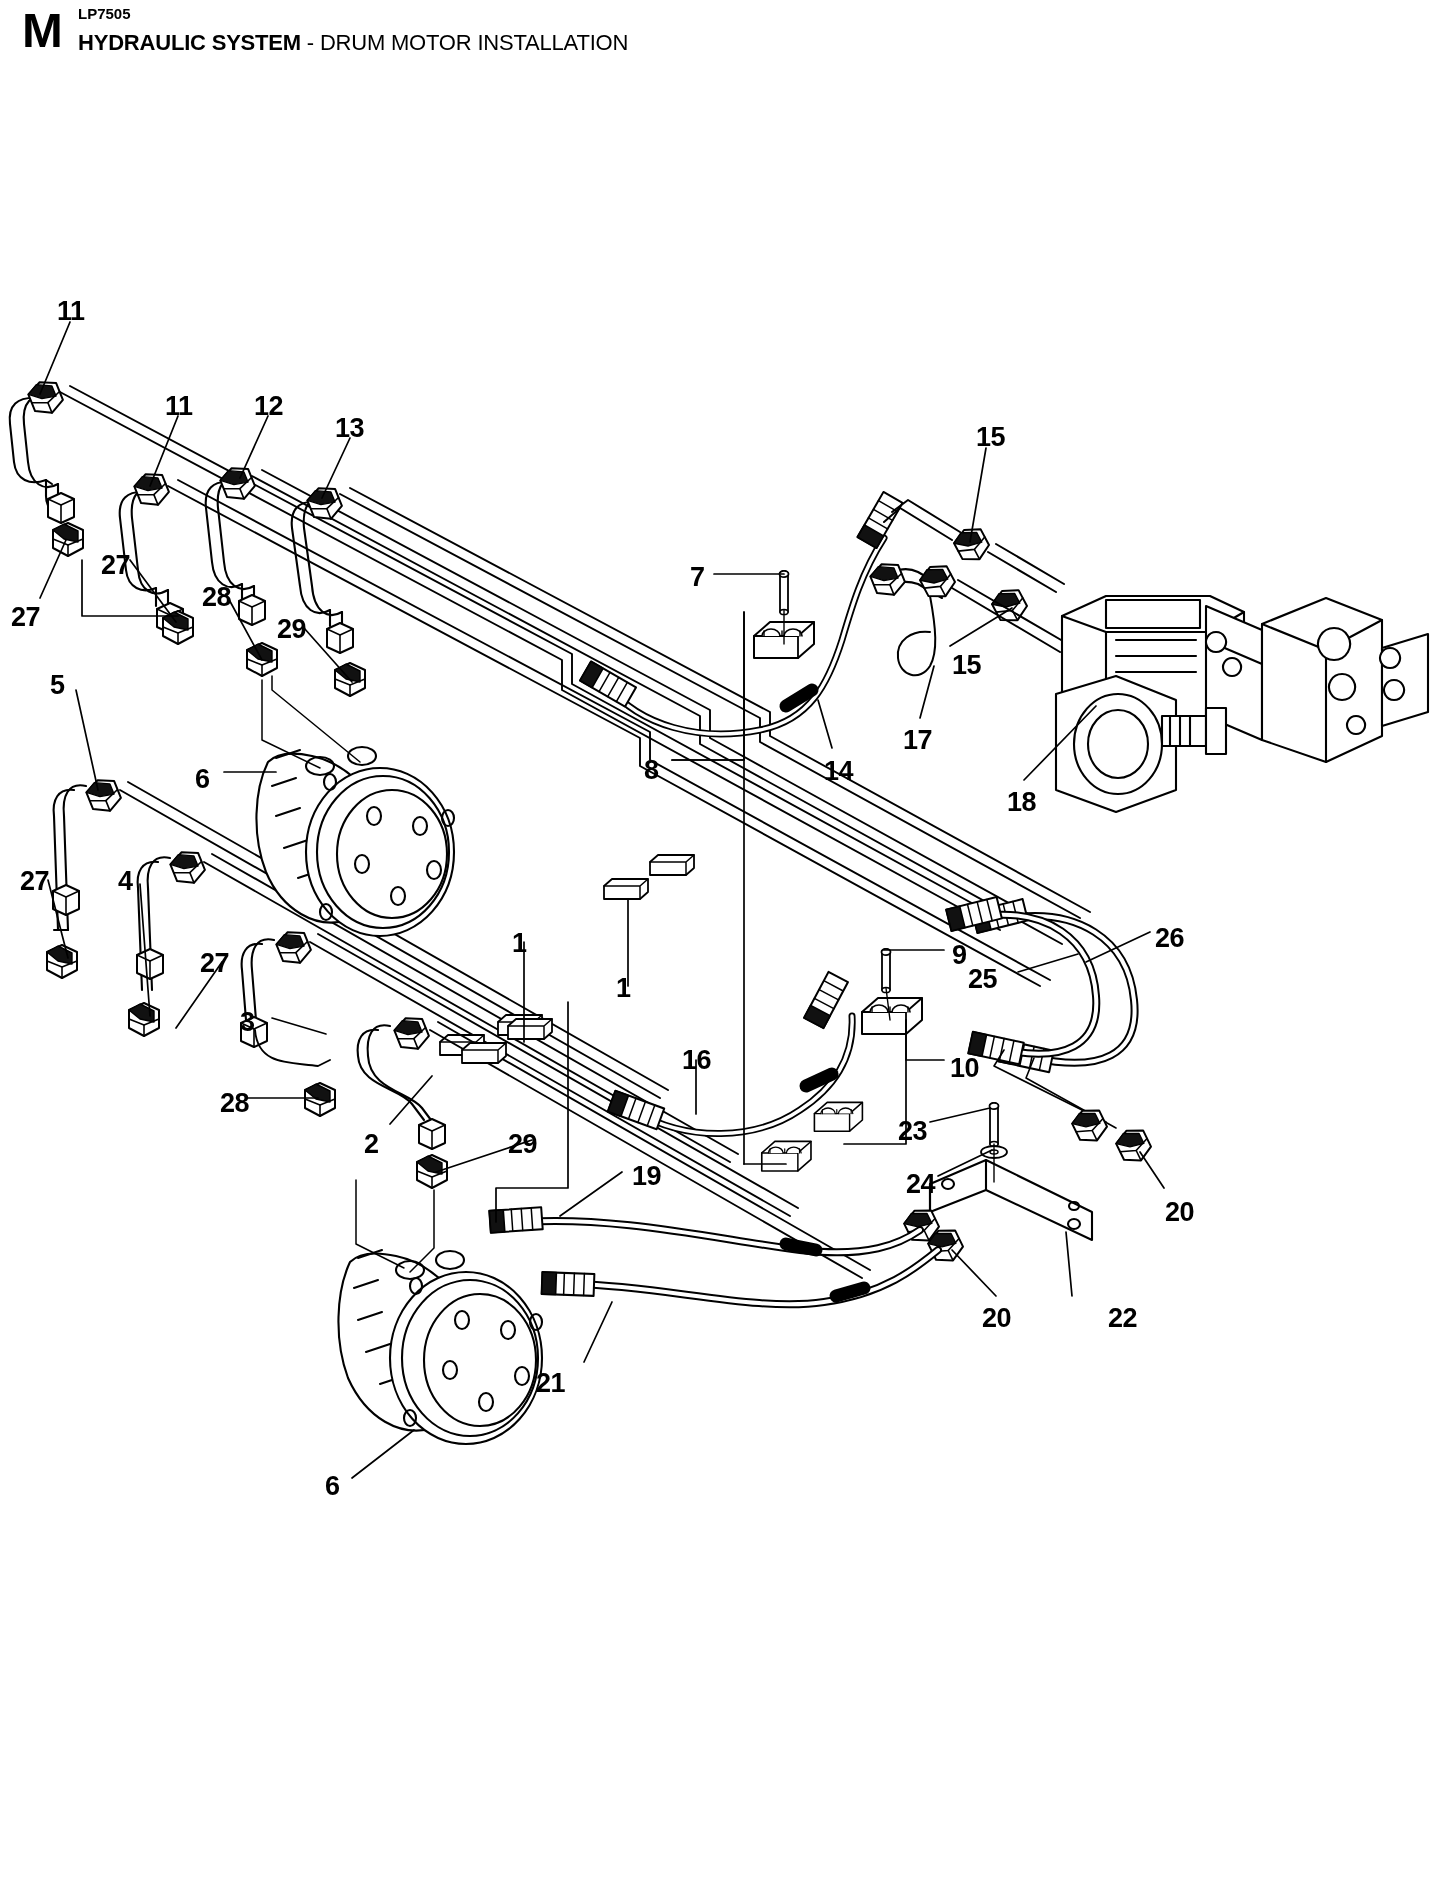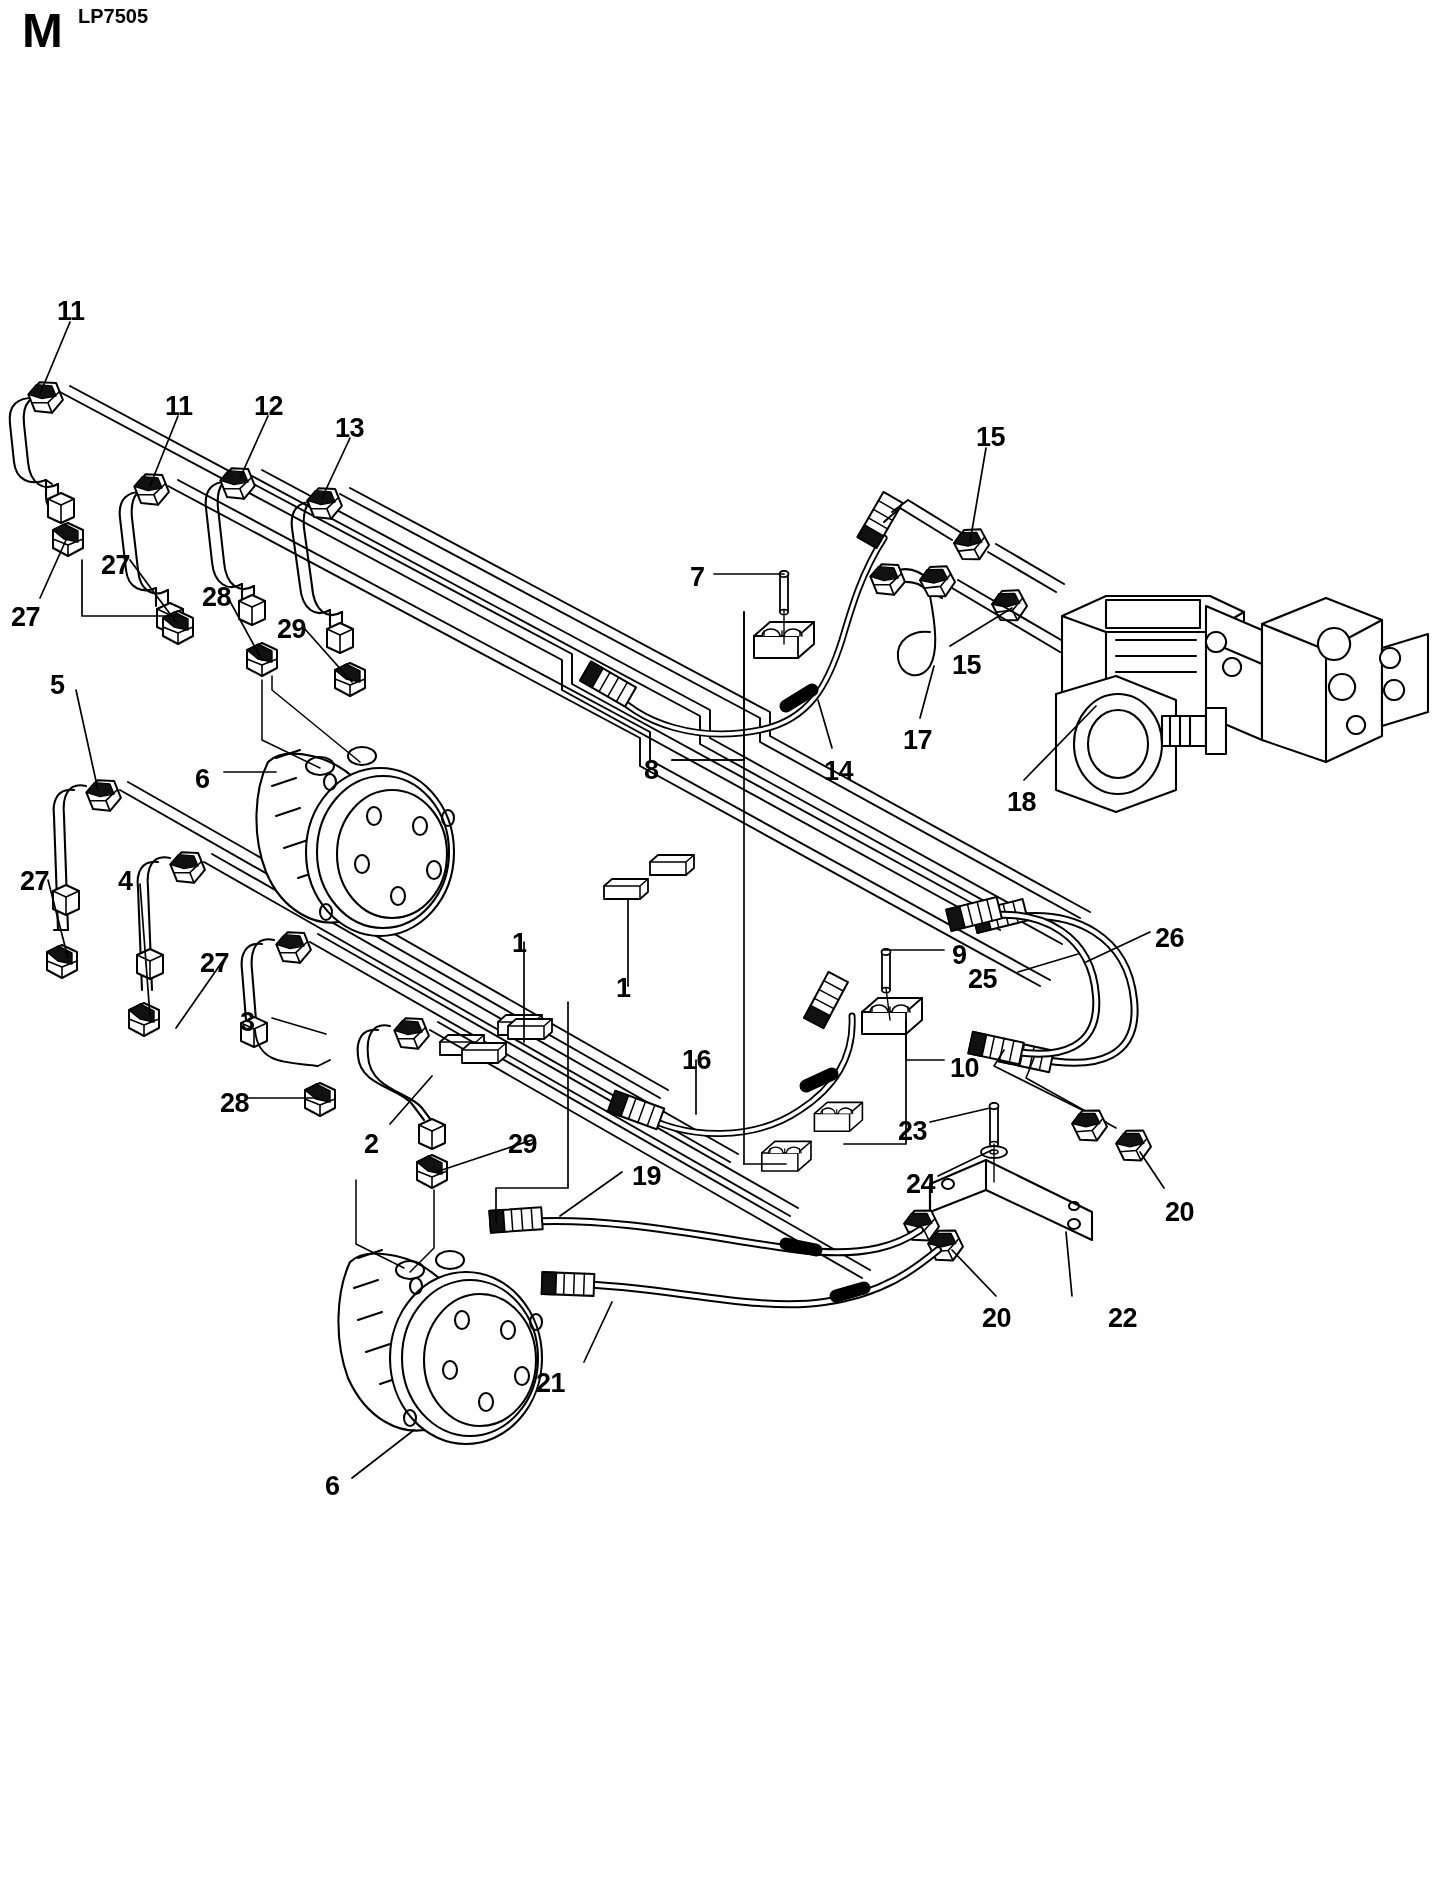--- a/index.html
+++ b/index.html
@@ -7,21 +7,21 @@
     width:1445px;height:1896px;position:relative;overflow:hidden;
     font-family:"Liberation Sans", sans-serif;color:#000;
   }
   
   #header{position:absolute;left:0;top:0;width:1445px;height:70px;}
   #hdr-letter{
     position:absolute;left:22px;top:6px;font-size:49px;font-weight:bold;
     letter-spacing:-1px;line-height:1;
   }
   #hdr-model{
-    position:absolute;left:78px;top:6px;font-size:20px;font-weight:bold;
+    position:absolute;left:78px;top:6px;font-size:15px;font-weight:bold;
     letter-spacing:0px;line-height:1.05;
   }
   #hdr-line2{position:absolute;left:78px;top:31px;font-size:22px;line-height:1.05;white-space:nowrap;}
   #hdr-sys{font-weight:bold;letter-spacing:-0.2px;}
   #hdr-sub{font-weight:normal;letter-spacing:-0.2px;}
 
   
   #drawing{position:absolute;left:0;top:0;width:1445px;height:1896px;}
   #drawing svg{display:block;}
 
@@ -30,20 +30,23 @@
     position:absolute;font-size:27px;font-weight:bold;line-height:1;
     white-space:nowrap;letter-spacing:-0.5px;
   }
 </style>
 </head>
 <body>
 
 <div id="header">
   <div id="hdr-letter">M</div>
   <div id="hdr-model">LP7505</div>
+  <div id="hdr-line2">
+    <span id="hdr-sys">HYDRAULIC SYSTEM</span><span id="hdr-sub"> - DRUM MOTOR INSTALLATION</span>
+  </div>
 </div>
 
 <div id="drawing">
 <svg width="1445" height="1896" viewBox="0 0 1445 1896" xmlns="http://www.w3.org/2000/svg">
   <defs>
     <g id="hexnut">
       <path d="M-13,-9 L0,-15 L13,-9 L13,9 L0,15 L-13,9 Z" fill="#fff" stroke="#000" stroke-width="2"></path>
       <path d="M-13,-9 L0,-3 L13,-9" fill="none" stroke="#000" stroke-width="1.6"></path>
       <path d="M0,-3 L0,15" fill="none" stroke="#000" stroke-width="1.6"></path>
     </g>

